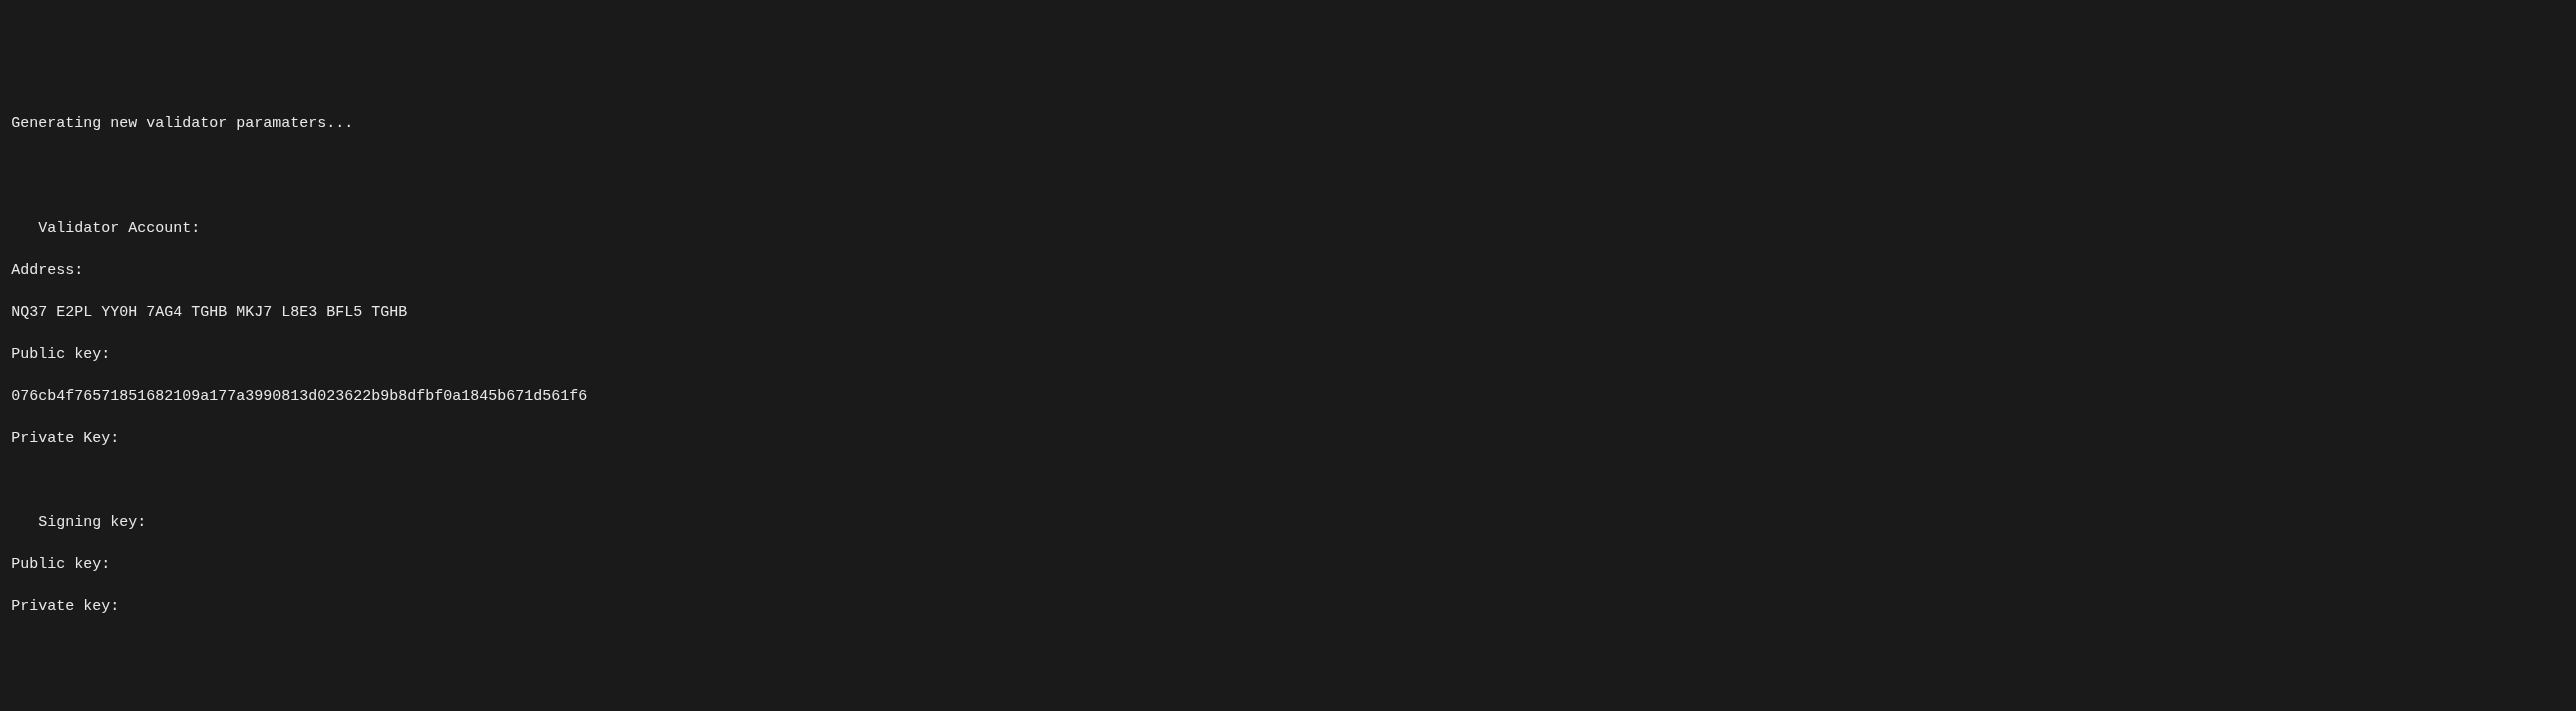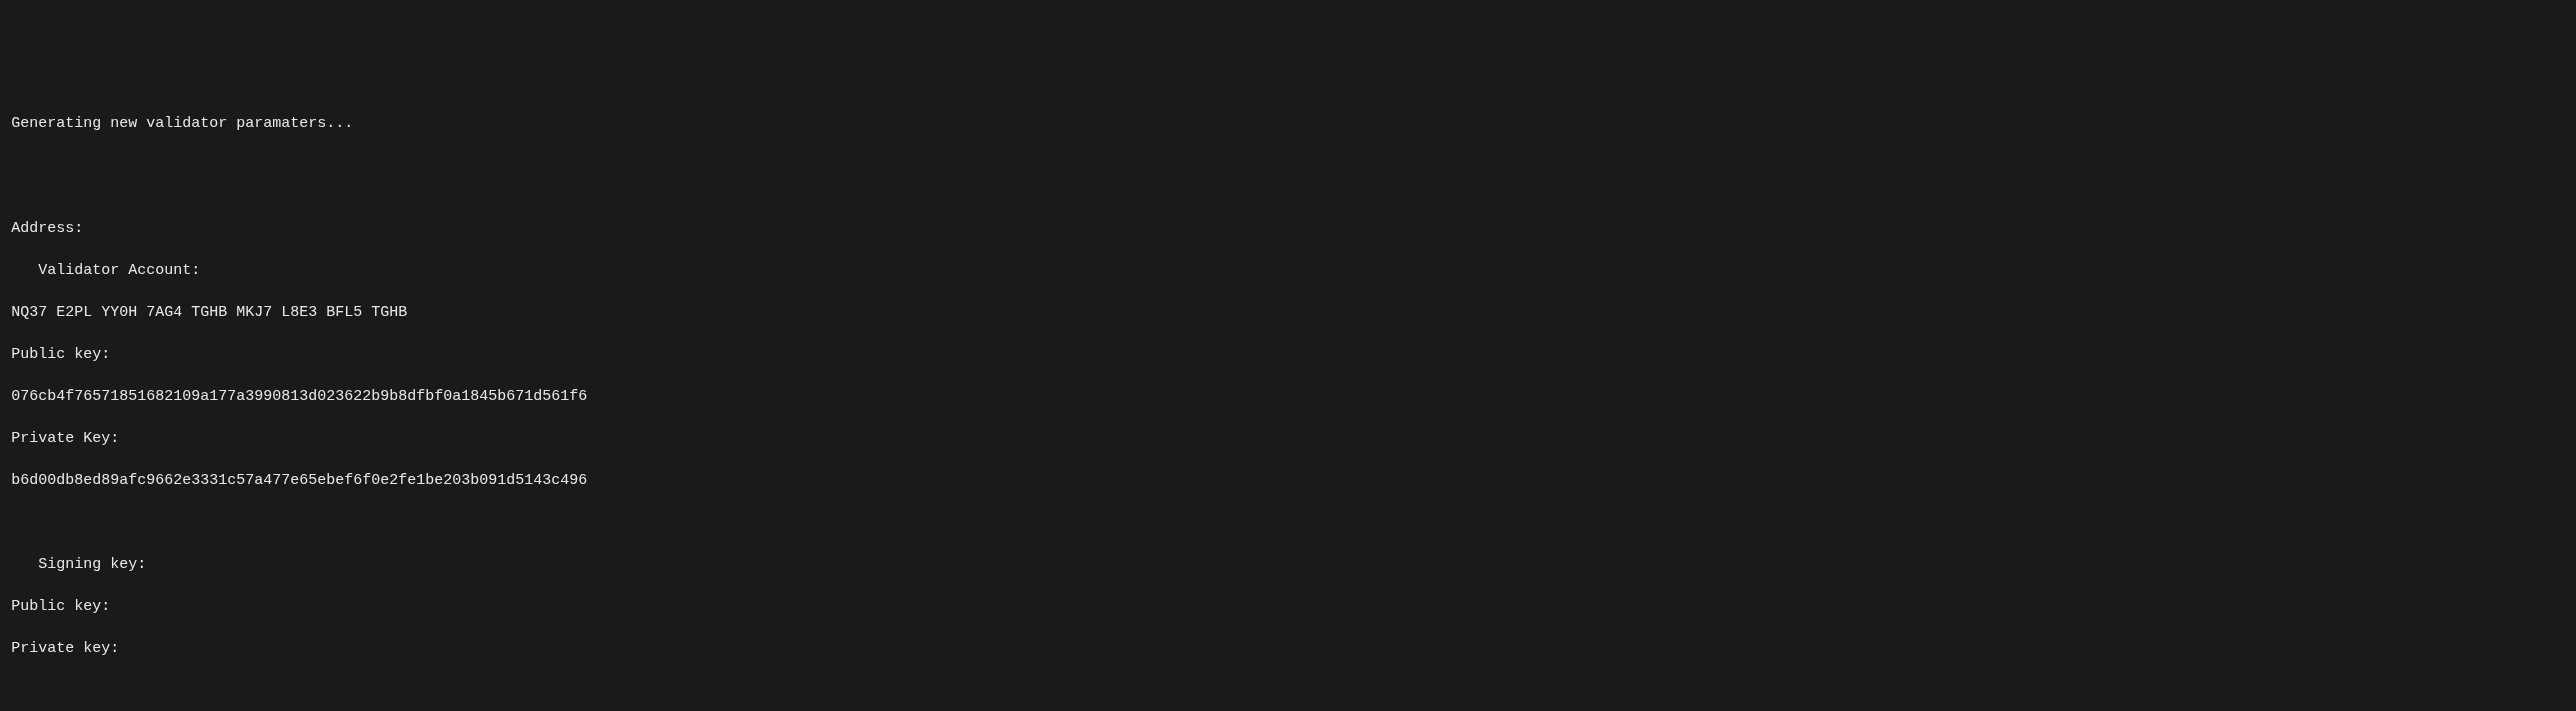--- a/index.html
+++ b/index.html
@@ -34,27 +34,26 @@
     }
   </style>
 </head>
 <body>
 
 
 
 <div class="terminal-content">
 <span class="line">Generating new validator paramaters...</span>
 <div class="blank-line-2"></div>
+<span class="line indent-1">Validator Account:</span>
 <span class="line">Address:</span>
-<span class="line indent-1">Validator Account:</span>
 <span class="line">NQ37 E2PL YY0H 7AG4 TGHB MKJ7 L8E3 BFL5 TGHB</span>
 <span class="line">Public key:</span>
 <span class="line">076cb4f76571851682109a177a3990813d023622b9b8dfbf0a1845b671d561f6</span>
 <span class="line">Private Key:</span>
-<span class="line">b6d00db8ed89afc9662e3331c57a477e65ebef6f0e2fe1be203b091d5143c496</span>
 <div class="blank-line"></div>
 <span class="line indent-1">Signing key:</span>
 <span class="line">Public key:</span>
 <span class="line">Private key:</span>
 
 
 
 
 
 

